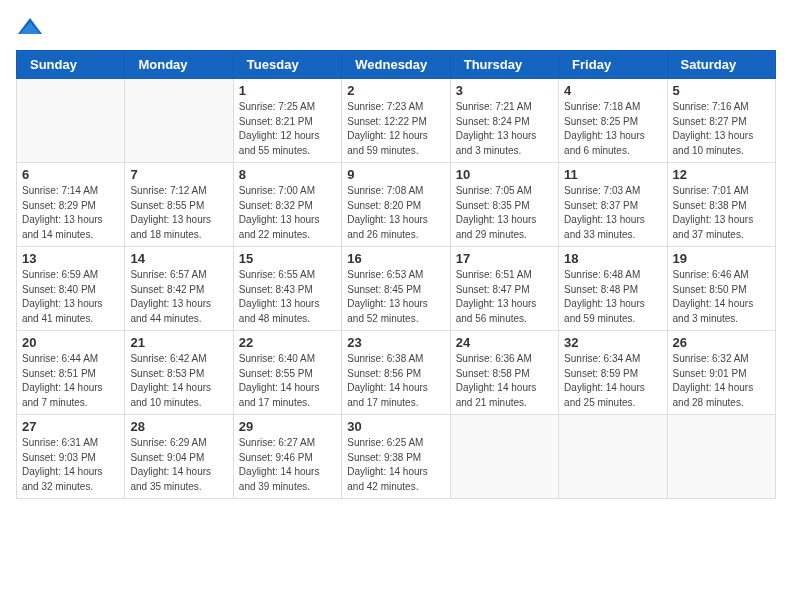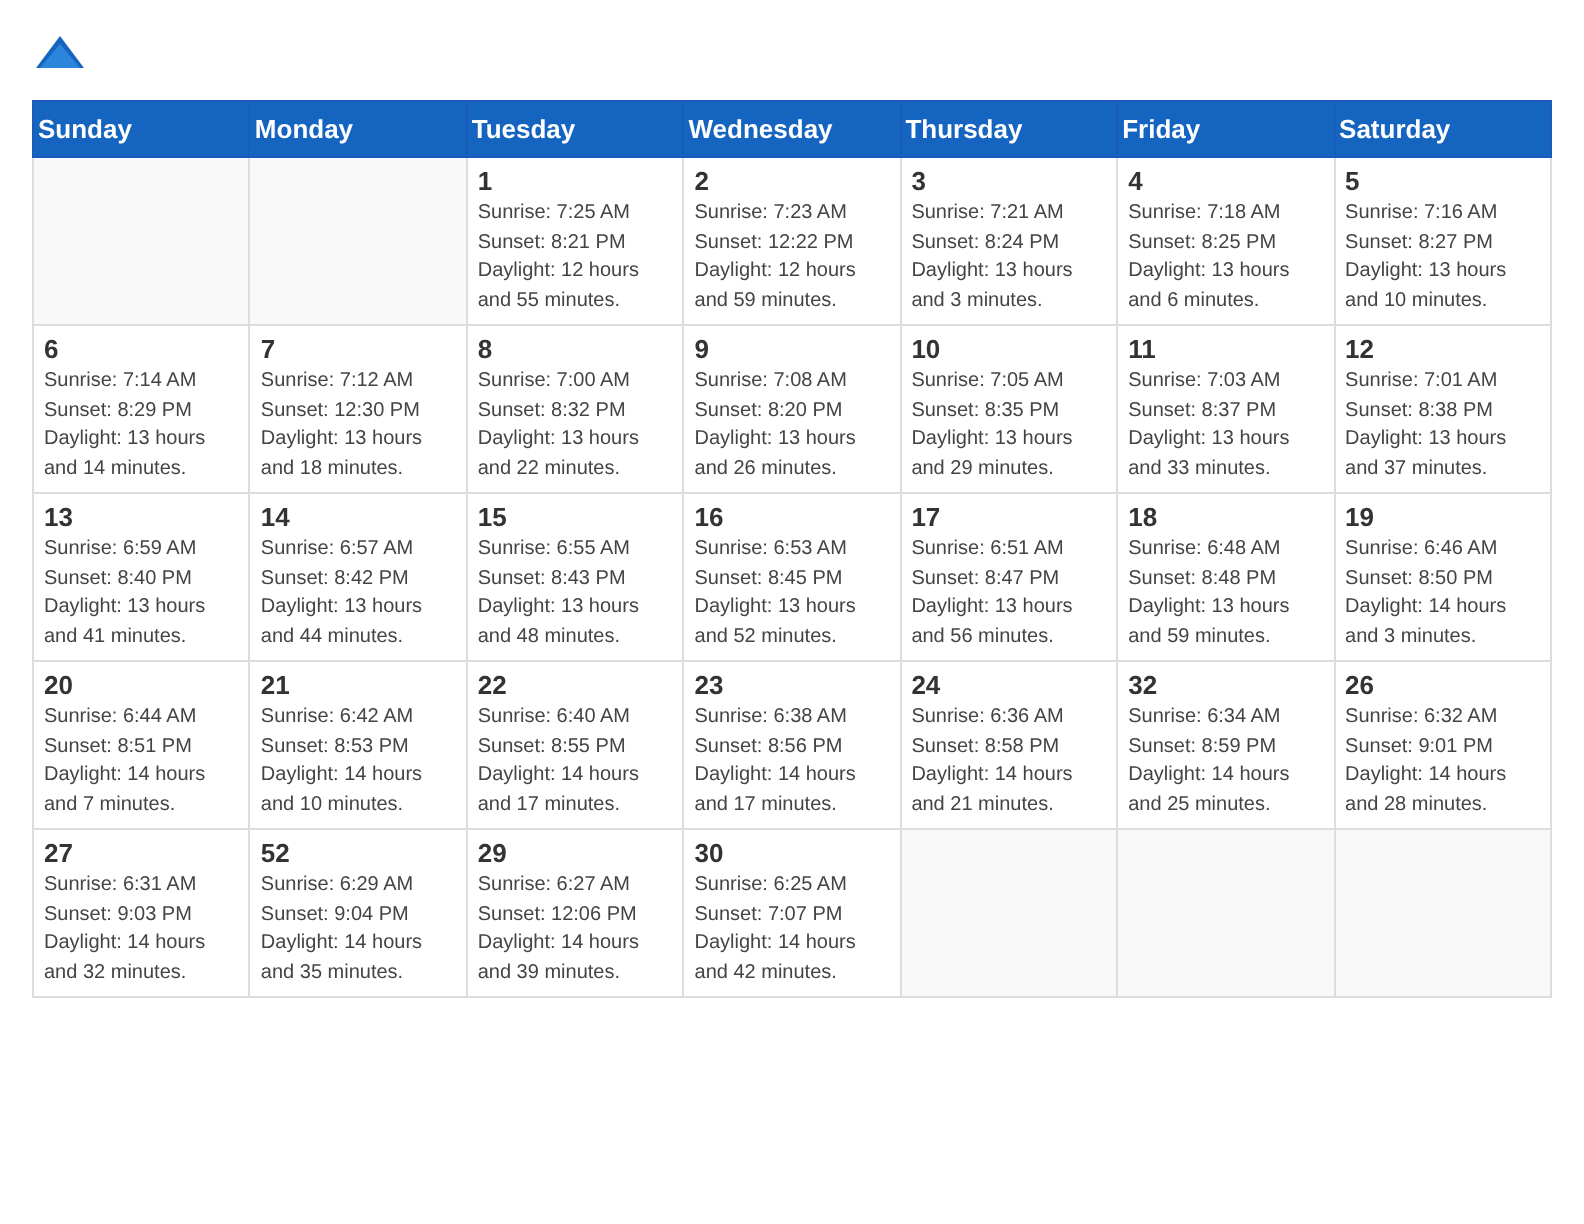--- a/index.html
+++ b/index.html
@@ -50,21 +50,21 @@
     .calendar {
       width: 100%;
       border-collapse: collapse;
       border: 1px solid #ccc;
     }
     .calendar th {
       background-color: #1565c0;
       color: #fff;
       font-size: 13px;
       font-weight: bold;
-      padding: 6px 2px;
+      padding: 6px 13px;
       text-align: left;
       border: 1px solid #1a5abb;
     }
     .calendar td {
       vertical-align: top;
       padding: 4px 5px;
       border: 1px solid #ddd;
       font-size: 11px;
       color: #333;
       width: calc(100% / 7);
@@ -162,21 +162,21 @@
         <td>
           <div class="day-number">6</div>
           <div class="day-info">Sunrise: 7:14 AM
 Sunset: 8:29 PM
 Daylight: 13 hours
 and 14 minutes.</div>
         </td>
         <td>
           <div class="day-number">7</div>
           <div class="day-info">Sunrise: 7:12 AM
-Sunset: 12:30 PM
+Sunset: 8:55 PM
 Daylight: 13 hours
 and 18 minutes.</div>
         </td>
         <td>
           <div class="day-number">8</div>
           <div class="day-info">Sunrise: 7:00 AM
 Sunset: 8:32 PM
 Daylight: 13 hours
 and 22 minutes.</div>
         </td>
@@ -313,37 +313,37 @@
       </tr>
       <tr>
         <td>
           <div class="day-number">27</div>
           <div class="day-info">Sunrise: 6:31 AM
 Sunset: 9:03 PM
 Daylight: 14 hours
 and 32 minutes.</div>
         </td>
         <td>
-          <div class="day-number">52</div>
+          <div class="day-number">28</div>
           <div class="day-info">Sunrise: 6:29 AM
 Sunset: 9:04 PM
 Daylight: 14 hours
 and 35 minutes.</div>
         </td>
         <td>
           <div class="day-number">29</div>
           <div class="day-info">Sunrise: 6:27 AM
-Sunset: 12:06 PM
+Sunset: 9:46 PM
 Daylight: 14 hours
 and 39 minutes.</div>
         </td>
         <td>
           <div class="day-number">30</div>
           <div class="day-info">Sunrise: 6:25 AM
-Sunset: 7:07 PM
+Sunset: 9:38 PM
 Daylight: 14 hours
 and 42 minutes.</div>
         </td>
         <td class="empty"></td>
         <td class="empty"></td>
         <td class="empty"></td>
       </tr>
     </tbody>
 </table>
 

